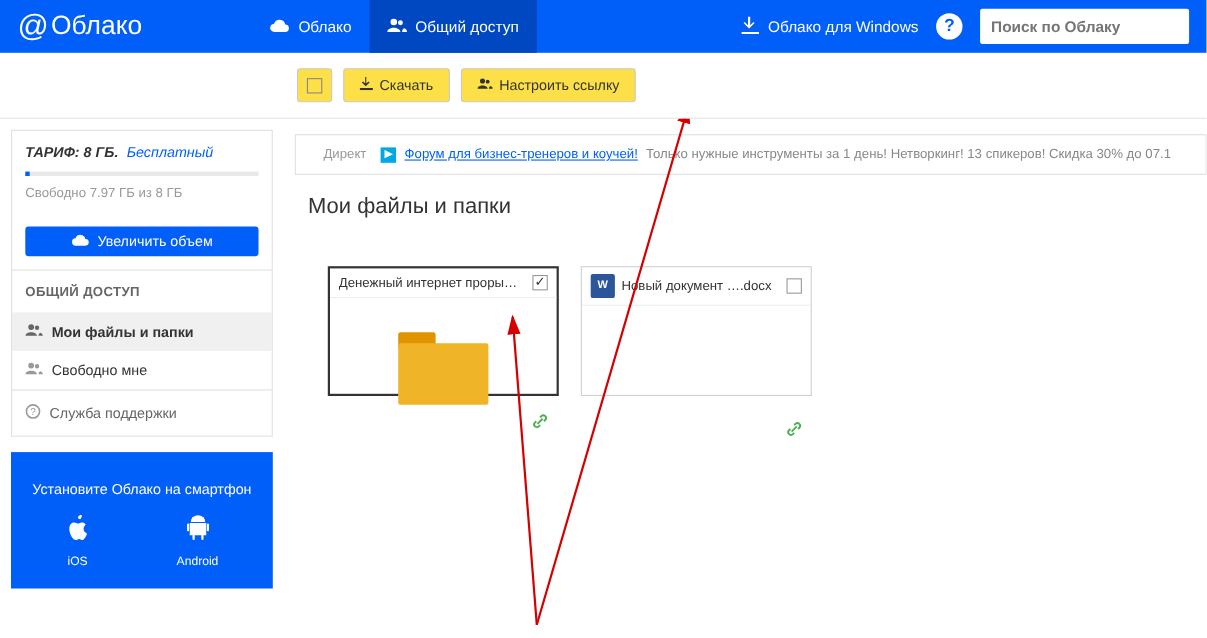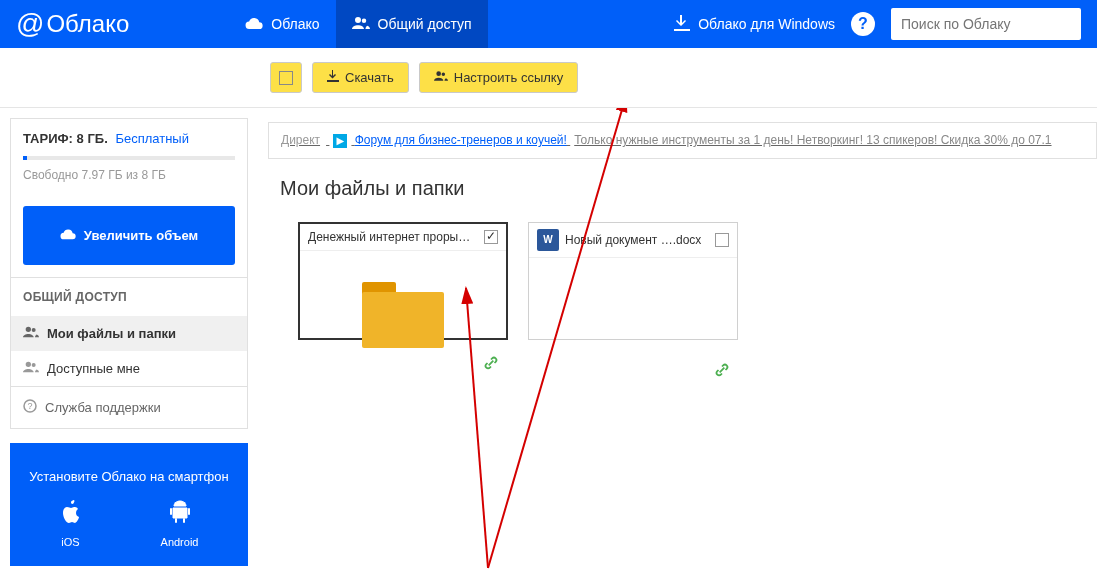--- a/index.html
+++ b/index.html
@@ -8,50 +8,50 @@
 .logo { display: flex; align-items: center; font-size: 24px; font-weight: 500; }
 .logo-at { font-size: 28px; margin-right: 2px; }
 .nav { display: flex; margin-left: 100px; height: 100%; }
 .nav-item { display: flex; align-items: center; padding: 0 16px; color: #fff; font-size: 14px; cursor: pointer; }
 .nav-item.active { background: #0048c2; }
 .nav-item .icon { margin-right: 8px; }
 .header-right { margin-left: auto; display: flex; align-items: center; }
 .header-link { display: flex; align-items: center; color: #fff; font-size: 14px; margin-right: 16px; cursor: pointer; }
 .help-icon { width: 24px; height: 24px; border-radius: 50%; background: #fff; color: #005ff9; display: flex; align-items: center; justify-content: center; font-weight: bold; margin-right: 16px; cursor: pointer; }
 .search-box { background: #fff; border-radius: 2px; height: 32px; width: 190px; display: flex; align-items: center; padding: 0 10px; }
-.search-box input { border: none; outline: none; font-size: 14px; color: #ec4899; width: 100%; }
+.search-box input { border: none; outline: none; font-size: 14px; color: #ec4899; width: 100%; font-weight: bold; }
 .toolbar { padding: 14px 0 14px 270px; display: flex; gap: 10px; border-bottom: 1px solid #e5e5e5;}
 .btn { background: #fde047; border: 1px solid #c9c9c9; border-radius: 3px; padding: 7px 14px; font-size: 13px; color: #333; cursor: pointer; display: flex; align-items: center; gap: 6px; }
 .btn.checkbox-btn { padding: 7px 8px; }
 .body-wrap { display: flex; }
 .sidebar { width: 248px; padding: 10px 0 0 10px; }
 .tariff-box { border: 1px solid #e0e0e0; background: #fff; padding: 12px; font-size: 12px; }
-.tariff-line { font-weight: bold; font-size: 13px; }
+.tariff-line { font-weight: bold; font-size: 13px; font-style: italic; }
 .tariff-line a { color: #005ff9; font-weight: normal; margin-left: 4px; text-decoration: none; }
 .progress-bar { height: 4px; background: #e8e8e8; margin: 10px 0 8px; position: relative; }
 .progress-bar::before { content:''; position:absolute; left:0; top:0; height:100%; width:2%; background:#005ff9; }
 .free-text { color: #999; font-size: 12px; margin-bottom: 24px; }
-.upgrade-btn { background: #005ff9; color:#fff; border:none; border-radius:3px; padding: 22px 0; width:100%; font-size: 13px; cursor:pointer; display:flex; align-items:center; justify-content:center; gap:8px;font-weight:bold; }
+.upgrade-btn { background: #005ff9; color:#fff; border:none; border-radius:3px; padding: 6px 0; width:100%; font-size: 13px; cursor:pointer; display:flex; align-items:center; justify-content:center; gap:8px; }
 .section { border: 1px solid #e0e0e0; border-top:none; }
 .section-title { padding: 12px; font-size: 12px; color:#666; font-weight: bold; letter-spacing: 0.3px; }
 .side-item { padding: 10px 12px; font-size: 13px; color:#333; cursor:pointer; display:flex; align-items:center; gap:8px; }
 .side-item.active { background: #f0f0f0; font-weight: bold; }
 .support-box { border: 1px solid #e0e0e0; border-top:none; padding: 12px; font-size: 13px; color:#666; display:flex; align-items:center; gap:8px; cursor:pointer; }
 .promo-box { background: #005ff9; color:#fff; margin-top: 14px; padding: 26px 10px 18px; text-align:center; }
 .promo-title { font-size: 13px; margin-bottom: 16px; }
 .promo-icons { display:flex; justify-content:space-around; }
 .promo-icon-item { display:flex; flex-direction:column; align-items:center; gap:8px; font-size:11px; cursor:pointer; }
 .main { flex:1; padding: 0 0 0 20px; }
-.ad-bar { border:1px solid #e0e0e0; padding: 10px 12px; font-size: 12px; color:#666; margin-top: 14px; white-space: nowrap; overflow:hidden;text-decoration:underline; }
+.ad-bar { border:1px solid #e0e0e0; padding: 10px 25px; font-size: 12px; color:#666; margin-top: 14px; white-space: nowrap; overflow:hidden; }
 .ad-bar a { color: #005ff9; text-decoration: underline; }
 .ad-label { color:#999; margin-right: 6px; }
 .ad-arrow { display:inline-block; width:14px; height:14px; background:#00a8e6; color:#fff; text-align:center; line-height:14px; font-size:10px; margin: 0 4px; vertical-align:middle; }
 .page-title { font-size: 20px; color:#333; margin: 18px 0 22px 12px; }
 .files { display:flex; gap: 20px; padding-left: 30px; position:relative; }
-.file-card { width: 210px; height: 118px; border: 1px solid #d0d0d0; position:relative; background:#fff; }
+.file-card { width: 210px; height: 118px; border: 1px solid #d0d0d0; position:relative; background:#fff;margin-top:20px; }
 .file-card.selected { border-width: 2px; border-color: #333; }
 .file-header { display:flex; align-items:center; justify-content:space-between; padding: 6px 8px; font-size: 12px; border-bottom: 1px solid #eee; }
 .file-name { white-space: nowrap; overflow:hidden; text-overflow: ellipsis; flex:1; }
 .file-check { width:14px; height:14px; border:1px solid #999; flex-shrink:0; margin-left:6px; position:relative; }
 .file-check.checked::after { content:'✓'; position:absolute; top:-2px; left:1px; font-size:12px; color:#333; }
 .file-body { height: 128px; display:flex; align-items:center; justify-content:center; position:relative; }
 .folder-icon { width: 82px; height: 66px; position:relative; }
 .folder-back { position:absolute; width:82px; height:56px; bottom:0; background:#f0b429; border-radius: 2px; }
 .folder-tab { position:absolute; width:34px; height:14px; top:0; left:0; background:#e09400; border-radius: 2px 2px 0 0; }
 .word-icon { width:22px; height:22px; background:#2b579a; border-radius:2px; display:flex; align-items:center; justify-content:center; color:#fff; font-size:10px; font-weight:bold; margin-right:6px; flex-shrink:0;}
@@ -153,21 +153,21 @@
             </svg>
         </span>
         <span>Мои файлы и папки</span>
       </div>
       <div class="side-item">
         <span>
           <svg width="16" height="12" viewBox="0 0 24 16">
               <path fill="#999" d="M8 8a4 4 0 1 0 0-8 4 4 0 0 0 0 8zm8 0a3 3 0 1 0 0-6 3 3 0 0 0 0 6zM0 16c0-3 4-5 8-5s8 2 8 5H0zm18 0c0-2 1-3.5 2.5-4.3 2 .7 3.5 2.3 3.5 4.3h-6z"></path>
             </svg>
         </span>
-        <span>Доступные мне</span>
+        <span>Свободно мне</span>
       </div>
     </div>
     <div class="support-box">
       <span>
         <svg width="14" height="14" viewBox="0 0 14 14">
             <circle cx="7" cy="7" r="6" fill="none" stroke="#999" stroke-width="1.5"></circle>
             <text x="7" y="10" text-anchor="middle" font-size="9" fill="#999">?</text>
           </svg>
       </span>
       <span>Служба поддержки</span>

